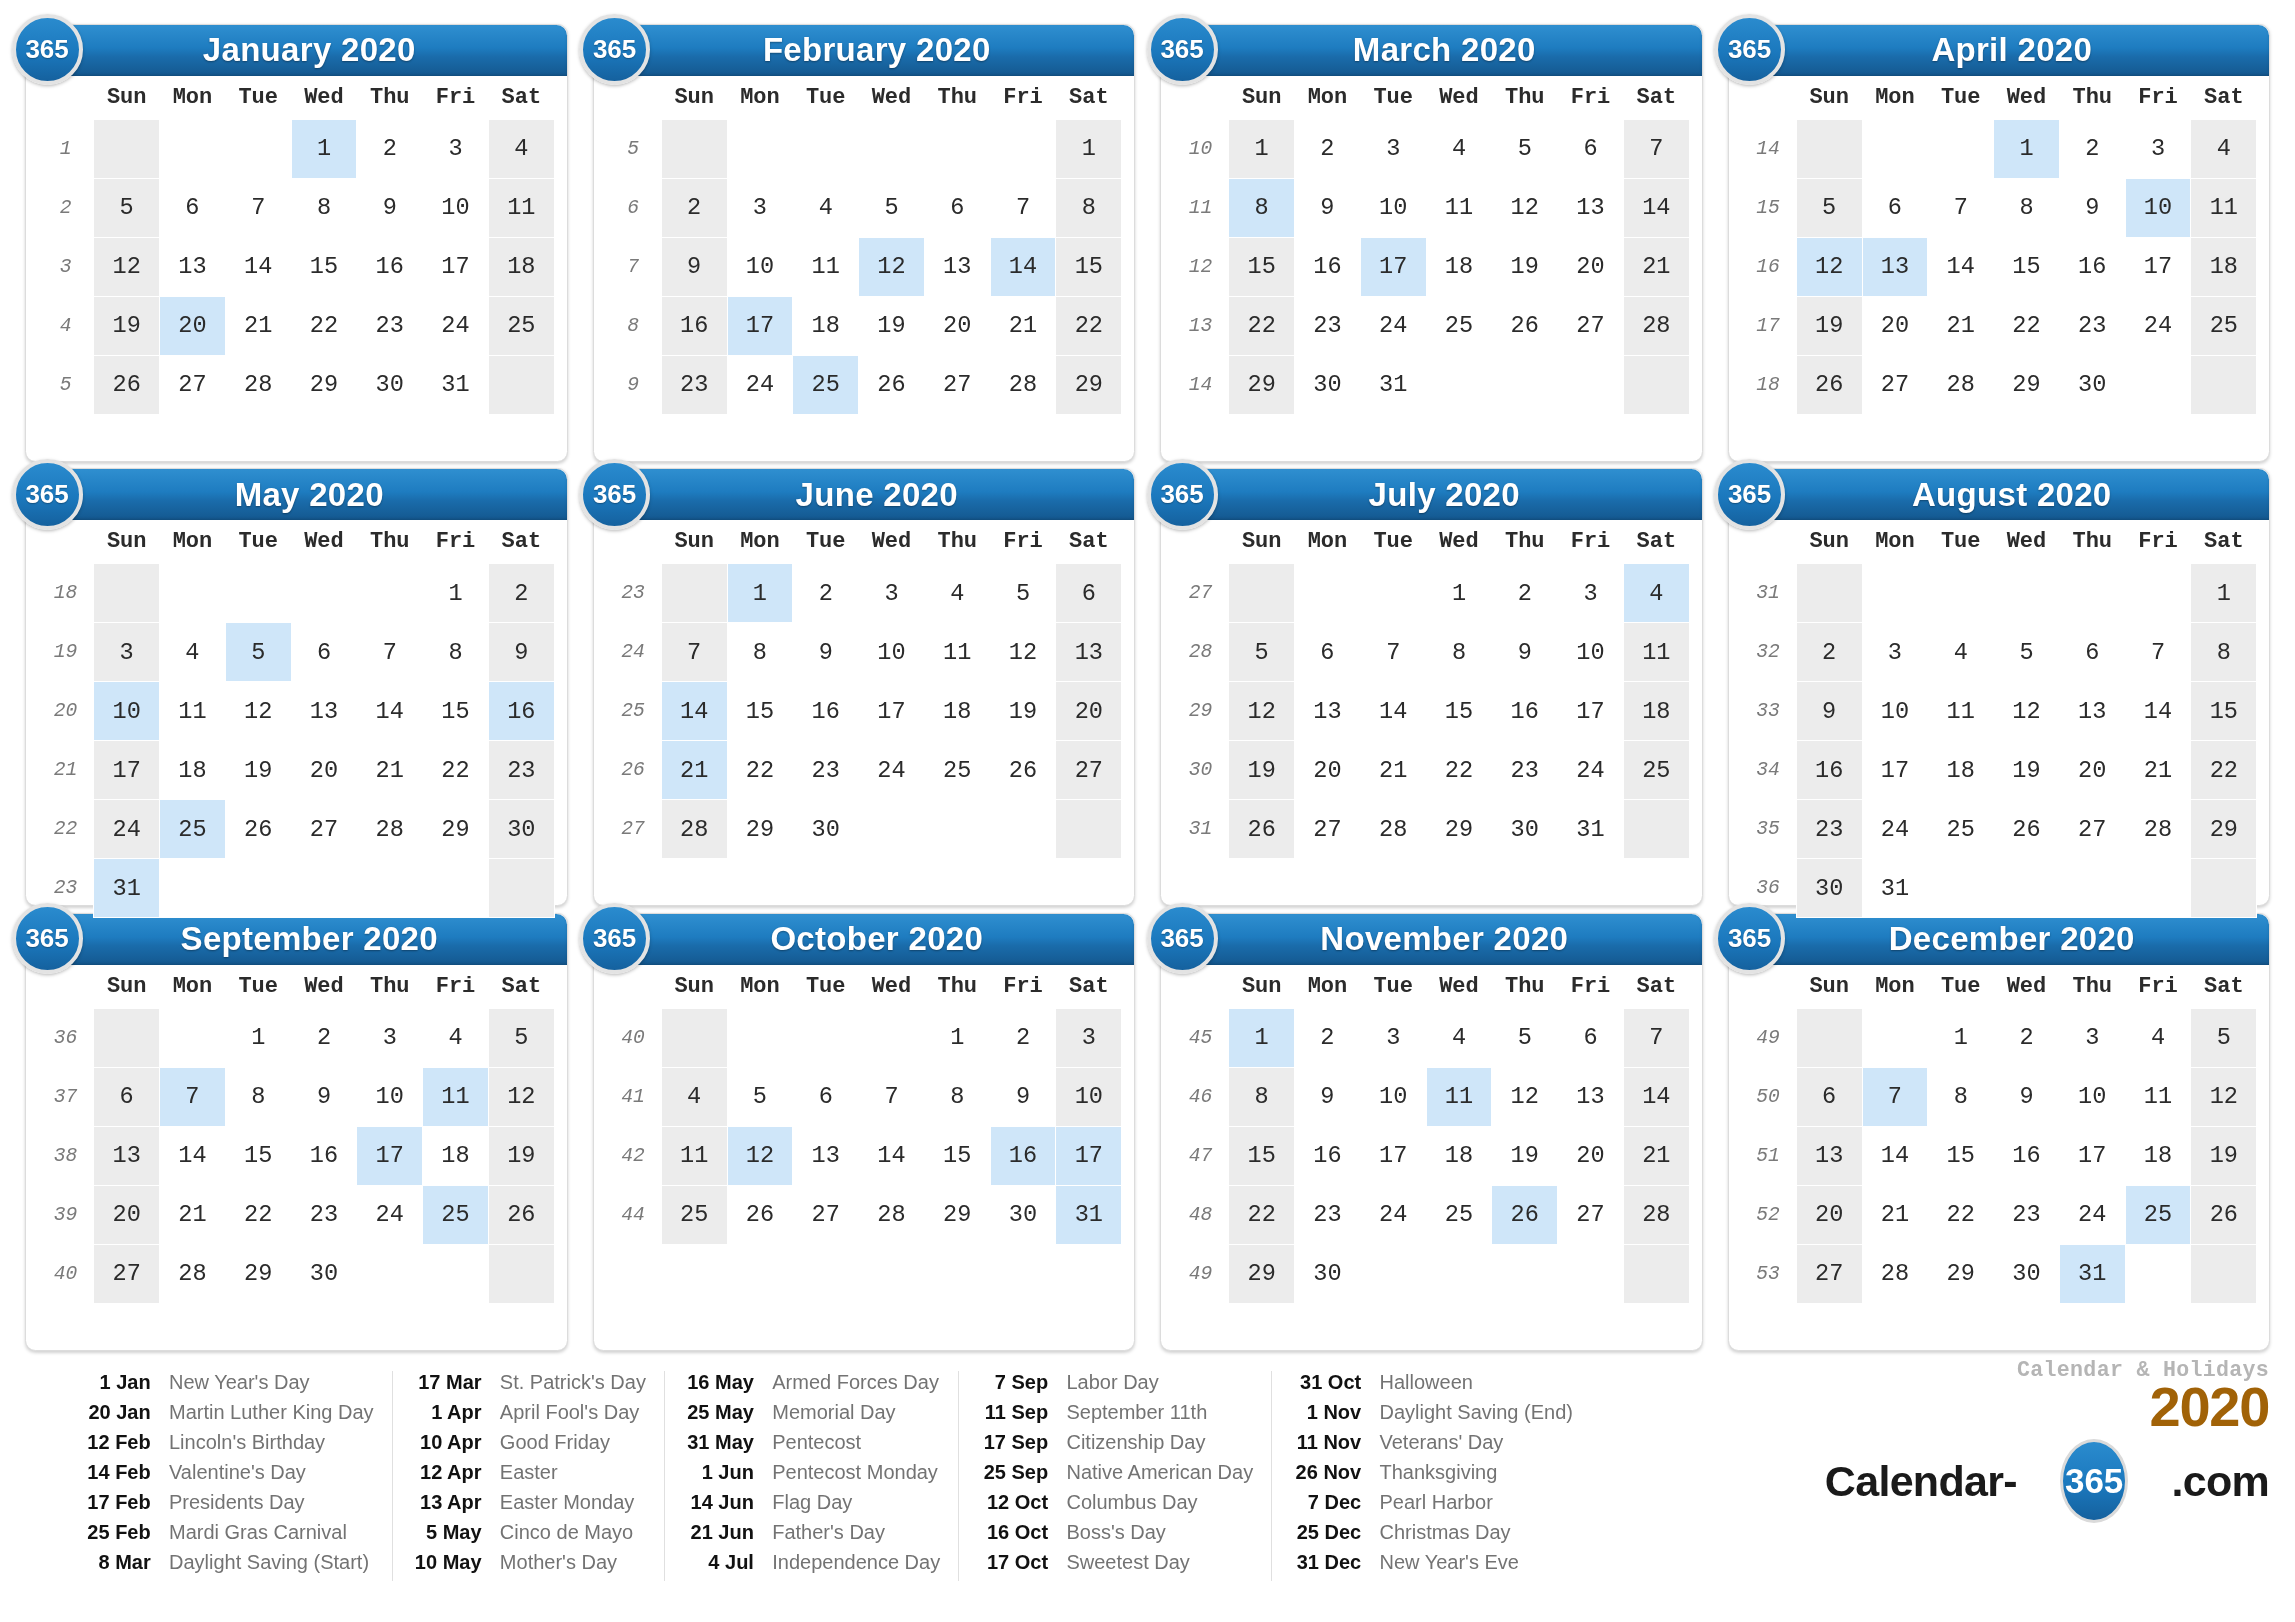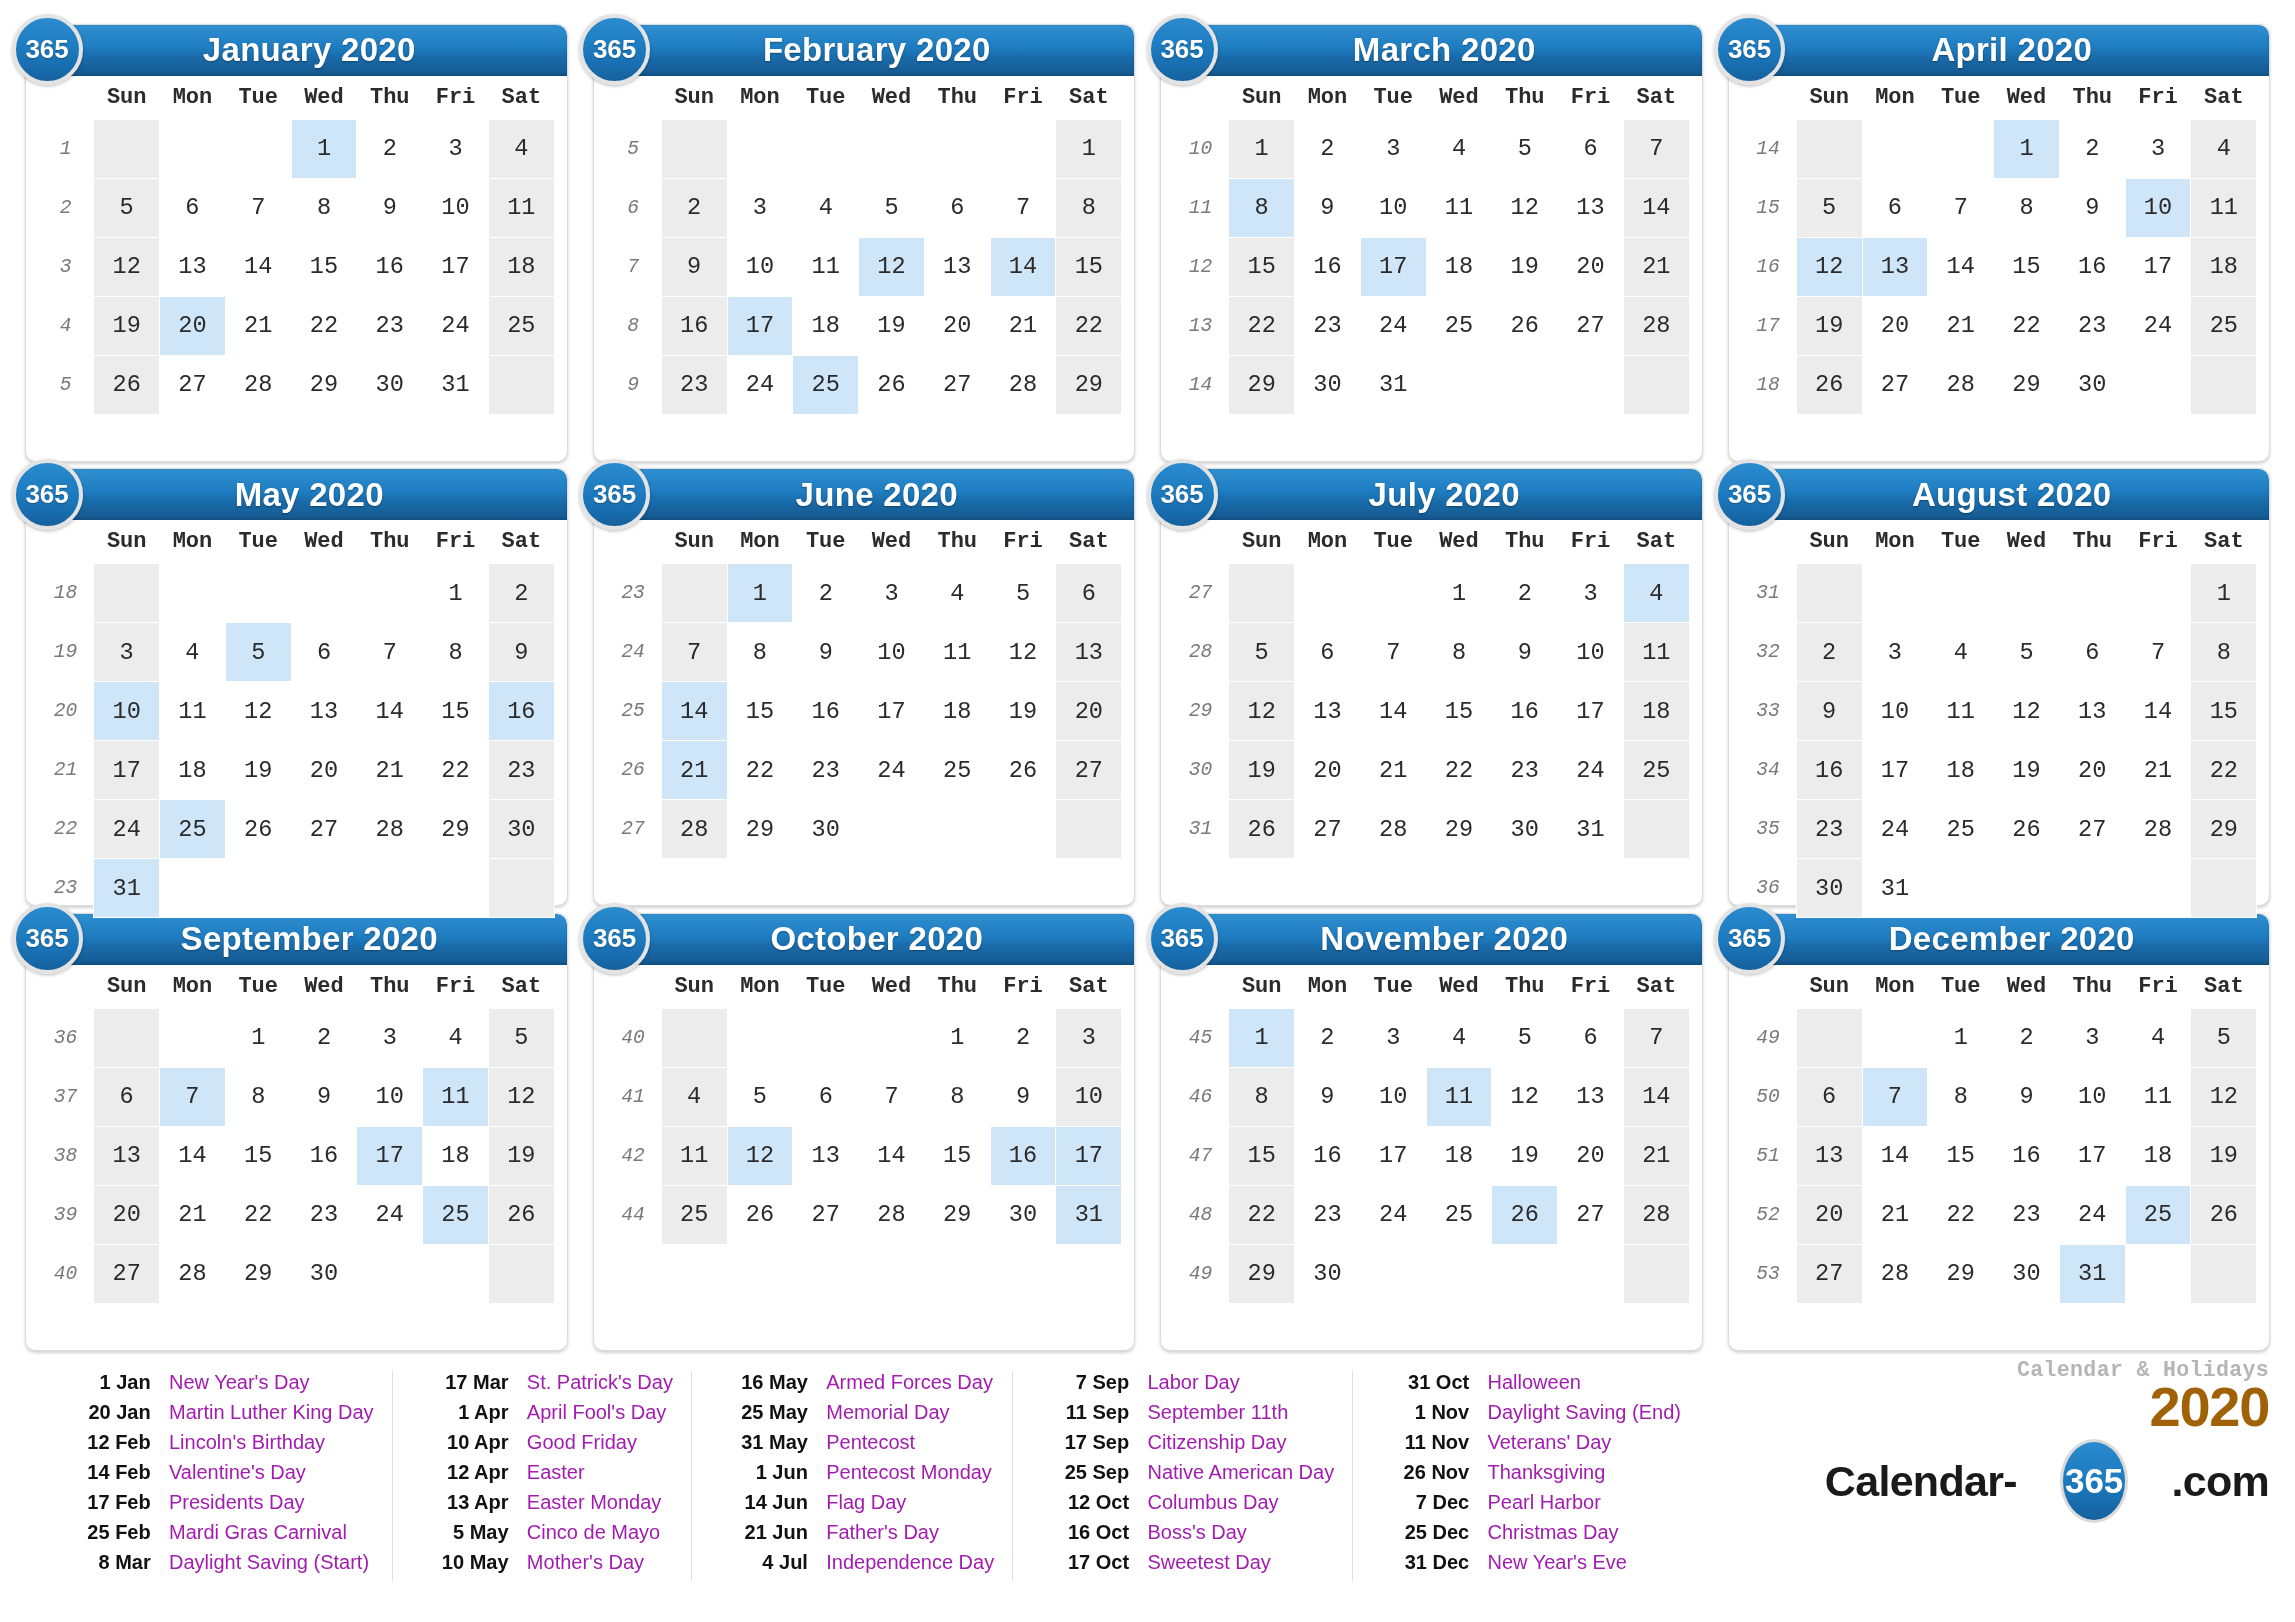--- a/index.html
+++ b/index.html
@@ -148,21 +148,21 @@
     top: 1371px;
     display: flex;
     align-items: flex-start;
   }
 
   .legend-col {
     display: flex;
     flex-direction: column;
     padding-right: 18.3px;
     border-right: 1.3px solid #e0e0e0;
-    margin-right: 29px;
+    margin-right: 2px;
   }
   .legend-col:first-child { padding-left: 39px; }
   .legend-col.last { border-right: none; }
 
   .legend-row {
     display: flex;
     align-items: baseline;
     height: 30px;
     white-space: nowrap;
   }
@@ -171,21 +171,21 @@
     width: 105px;
     text-align: right;
     font-size: 20px;
     font-weight: bold;
     color: #111111;
     padding-right: 18.3px;
   }
 
   .legend-name {
     font-size: 20px;
-    color: #a21caf;
+    color: #737373;
   }
 
   
   .branding {
     position: absolute;
     right: 26px;
     top: 1358px;
     width: 471px;
     text-align: right;
   }

